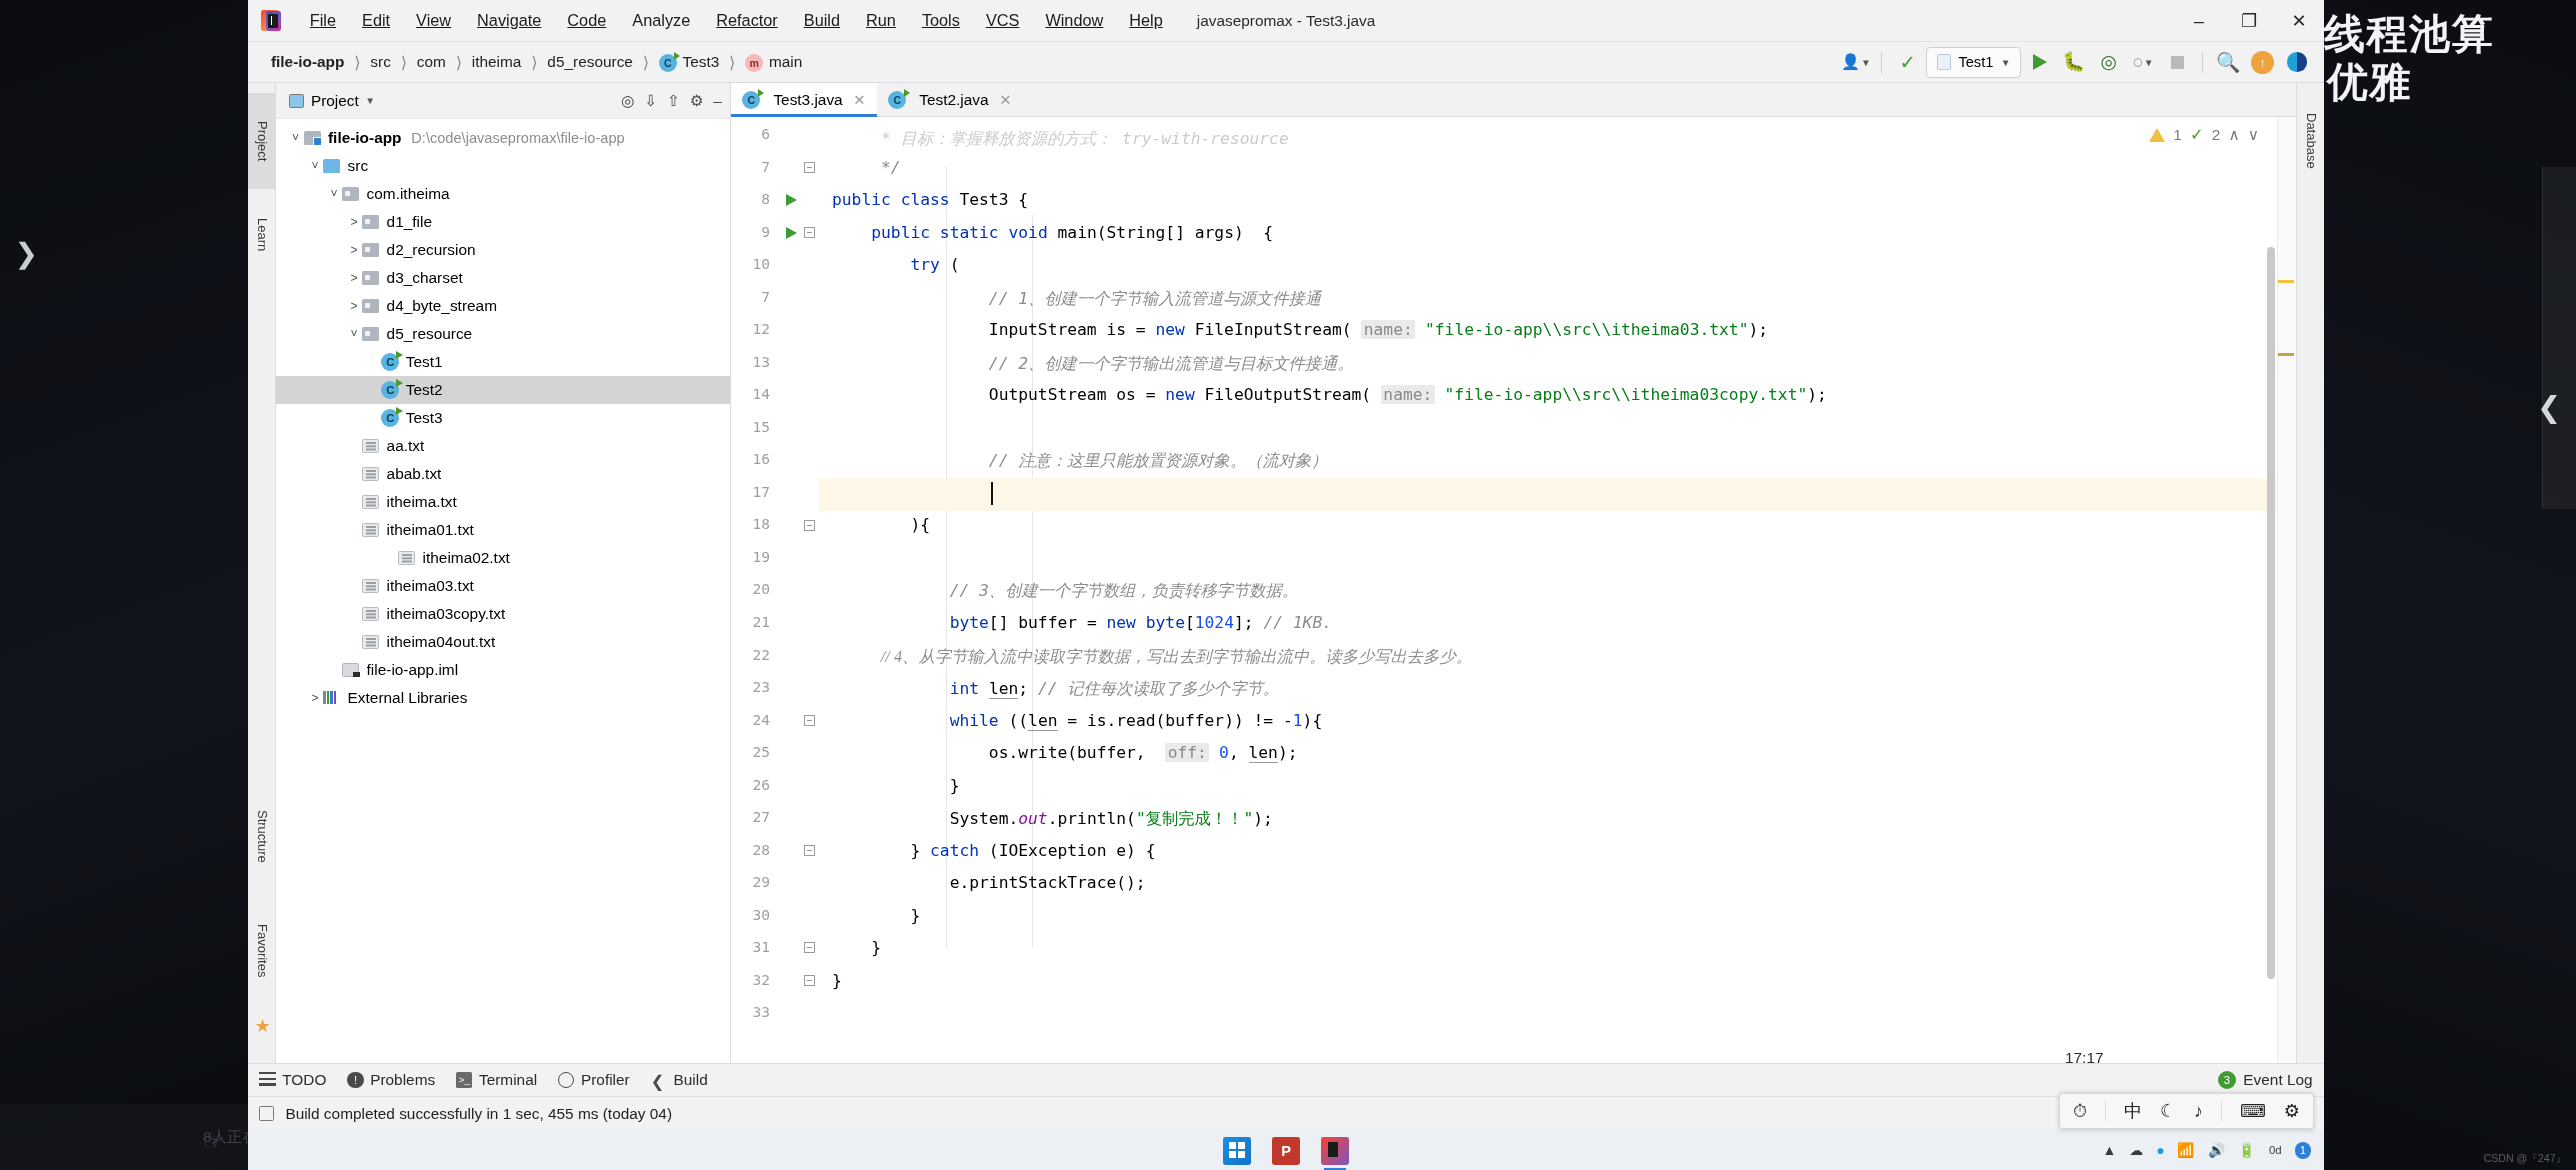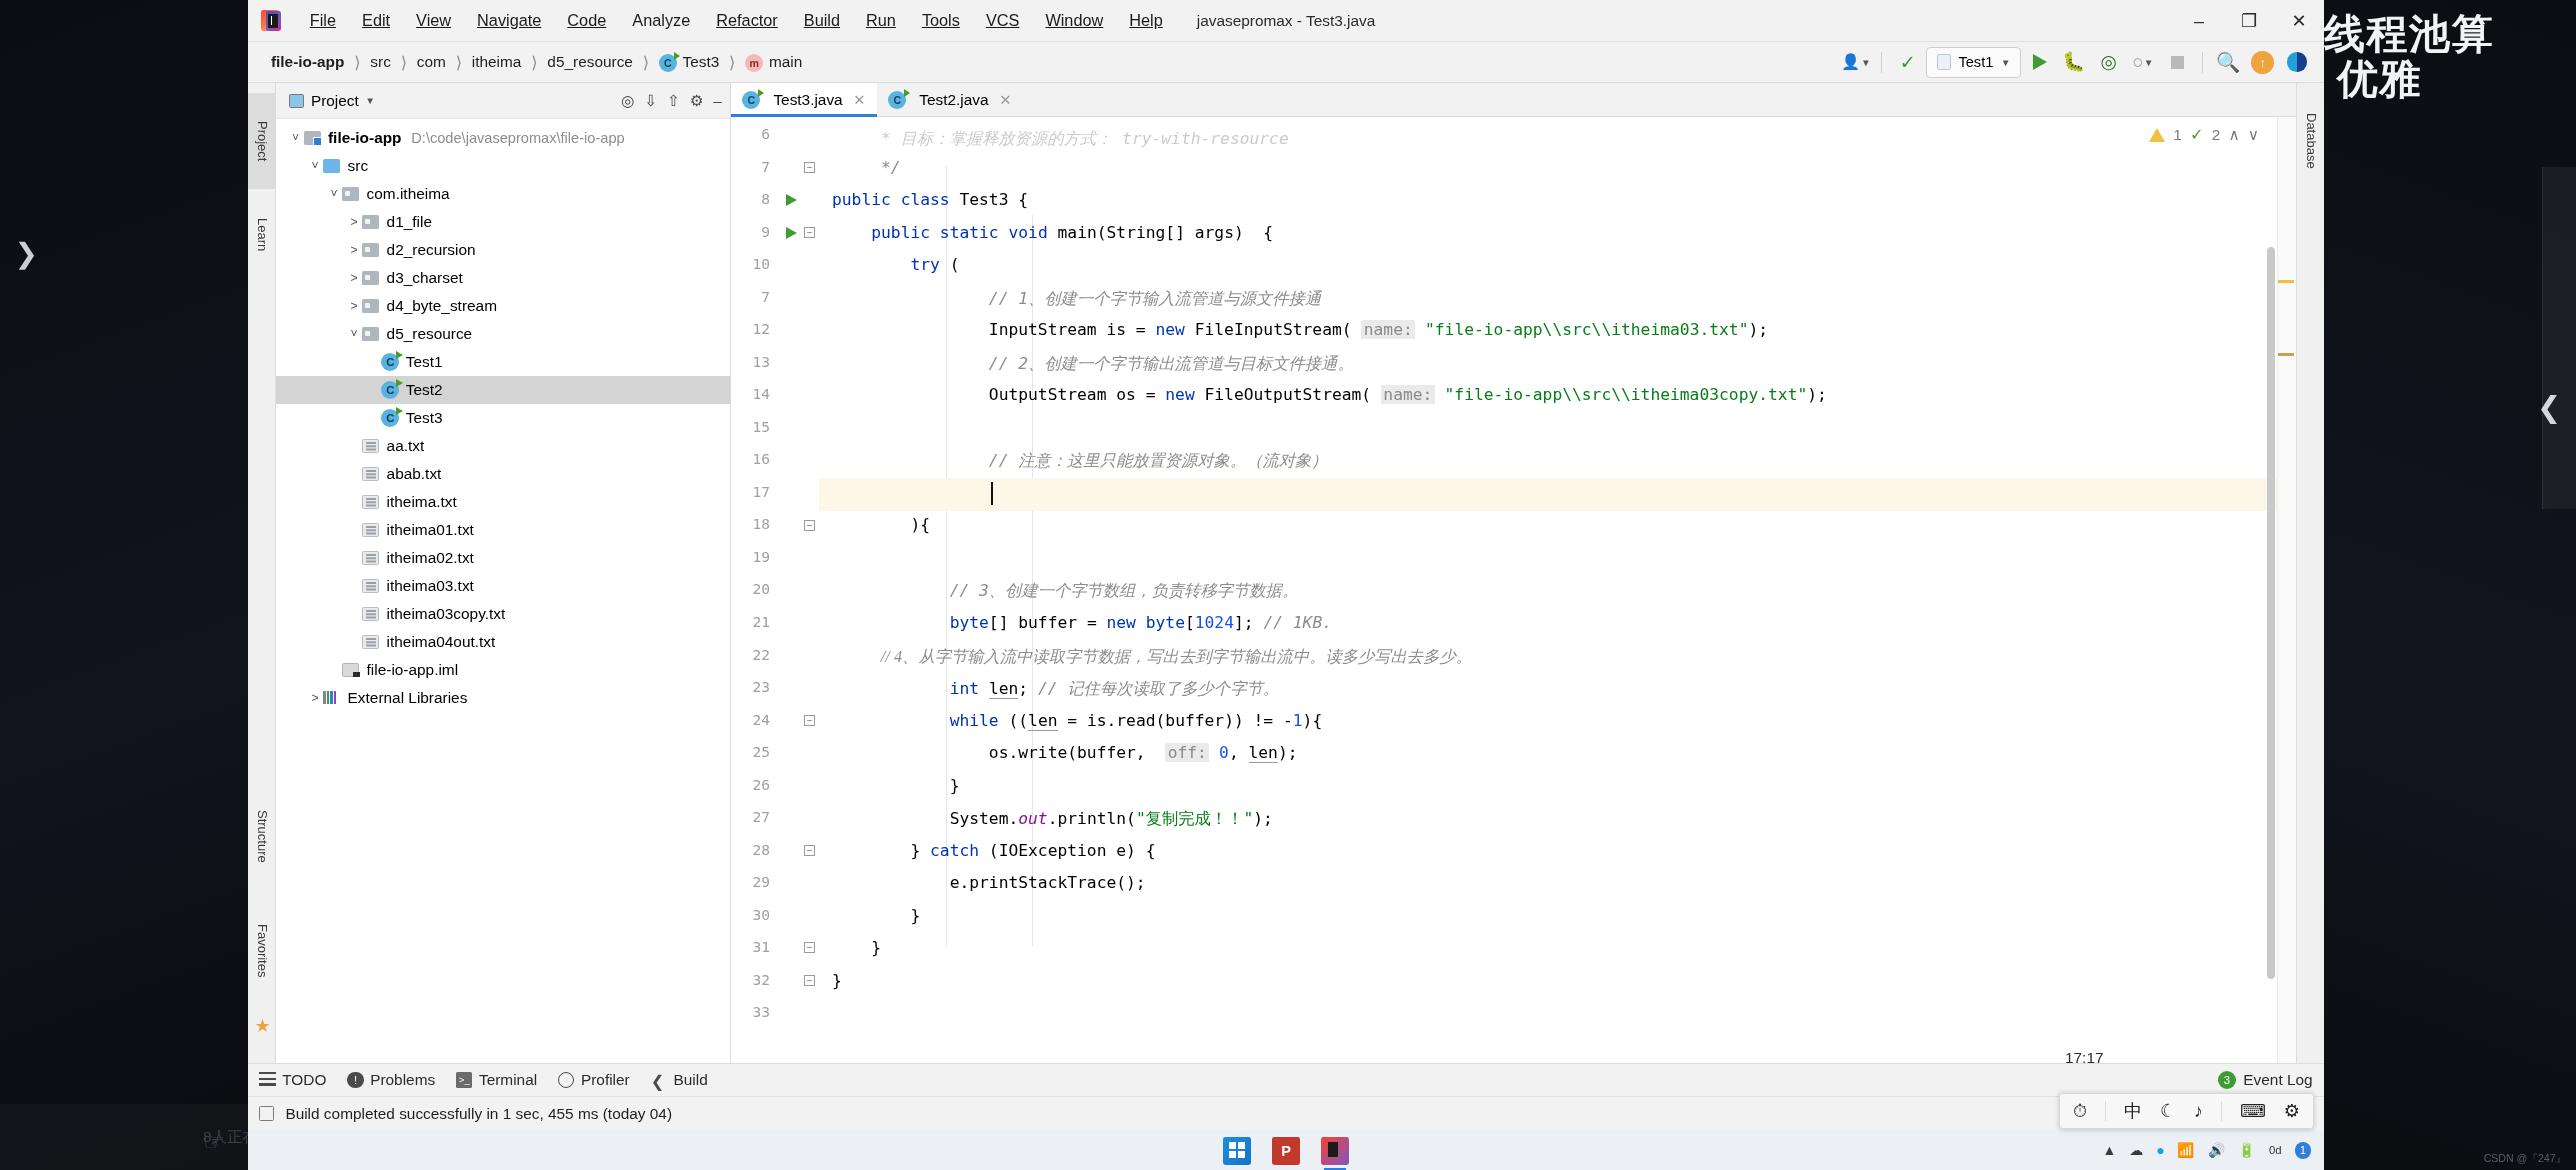--- a/index.html
+++ b/index.html
@@ -20,21 +20,21 @@
      background: rgba(255,255,255,0.03); }
   .ghost-text { position:absolute; left: 203px; bottom: 23px; color:#3c4048; font-size:15.4px; white-space: nowrap;}
   .ghost-icon { position:absolute; left: 203px; bottom: 14.6px; color:#4a4f58; font-size: 24.4px; }
 
   
   .desktop-right { position: absolute; right: 0; top: 0; width: 286px; height: 1171px;
     background: linear-gradient(200deg,#0b0d12 0%, #12151c 60%, #0a0c10 100%); }
   .wallpaper-text { position:absolute; right: 8.1px; top: 11.4px; width: 244px; color:#f1f3f6;
     font-size: 41px; font-weight: 700; line-height: 1.15; text-align: left;
     font-family: "Liberation Sans", sans-serif; letter-spacing: 1.6px; }
-  .wallpaper-text .l2 { margin-left: 13px; font-family: Liberation Mono, monospace; }
+  .wallpaper-text .l2 { margin-left: 3px; }
   .edge-chevron-right { position: absolute; right: 14.6px; top: 390px; color:#d4d8de; font-size: 29px; }
   .side-panel-right { position:absolute; right:0; top: 167px; width: 34px; height: 342px;
      background: rgba(255,255,255,0.06); border-left:0.8px solid rgba(255,255,255,0.08); }
   .watermark { position: absolute; right: 9.8px; bottom: 4.9px; color:#5a5f66; font-size: 10.6px; }
 
   
   .ide { position: absolute; left: 248px; top: 0; width: 2076px; height: 1130px;
     background: #f2f2f2; color: #000; display:flex; flex-direction: column; }
 
   
@@ -431,21 +431,21 @@
             <div class="node" style="padding-left: 70px;">
               <span class="arrow blank">˃</span>
               <span class="ficon txt"></span>
               <span class="node-label">itheima.txt</span>
             </div>
             <div class="node" style="padding-left: 70px;">
               <span class="arrow blank">˃</span>
               <span class="ficon txt"></span>
               <span class="node-label">itheima01.txt</span>
             </div>
-            <div class="node" style="padding-left: 70px;">
+            <div class="node" style="padding-left: 106px;">
               <span class="arrow blank">˃</span>
               <span class="ficon txt"></span>
               <span class="node-label">itheima02.txt</span>
             </div>
             <div class="node" style="padding-left: 70px;">
               <span class="arrow blank">˃</span>
               <span class="ficon txt"></span>
               <span class="node-label">itheima03.txt</span>
             </div>
             <div class="node" style="padding-left: 70px;">

